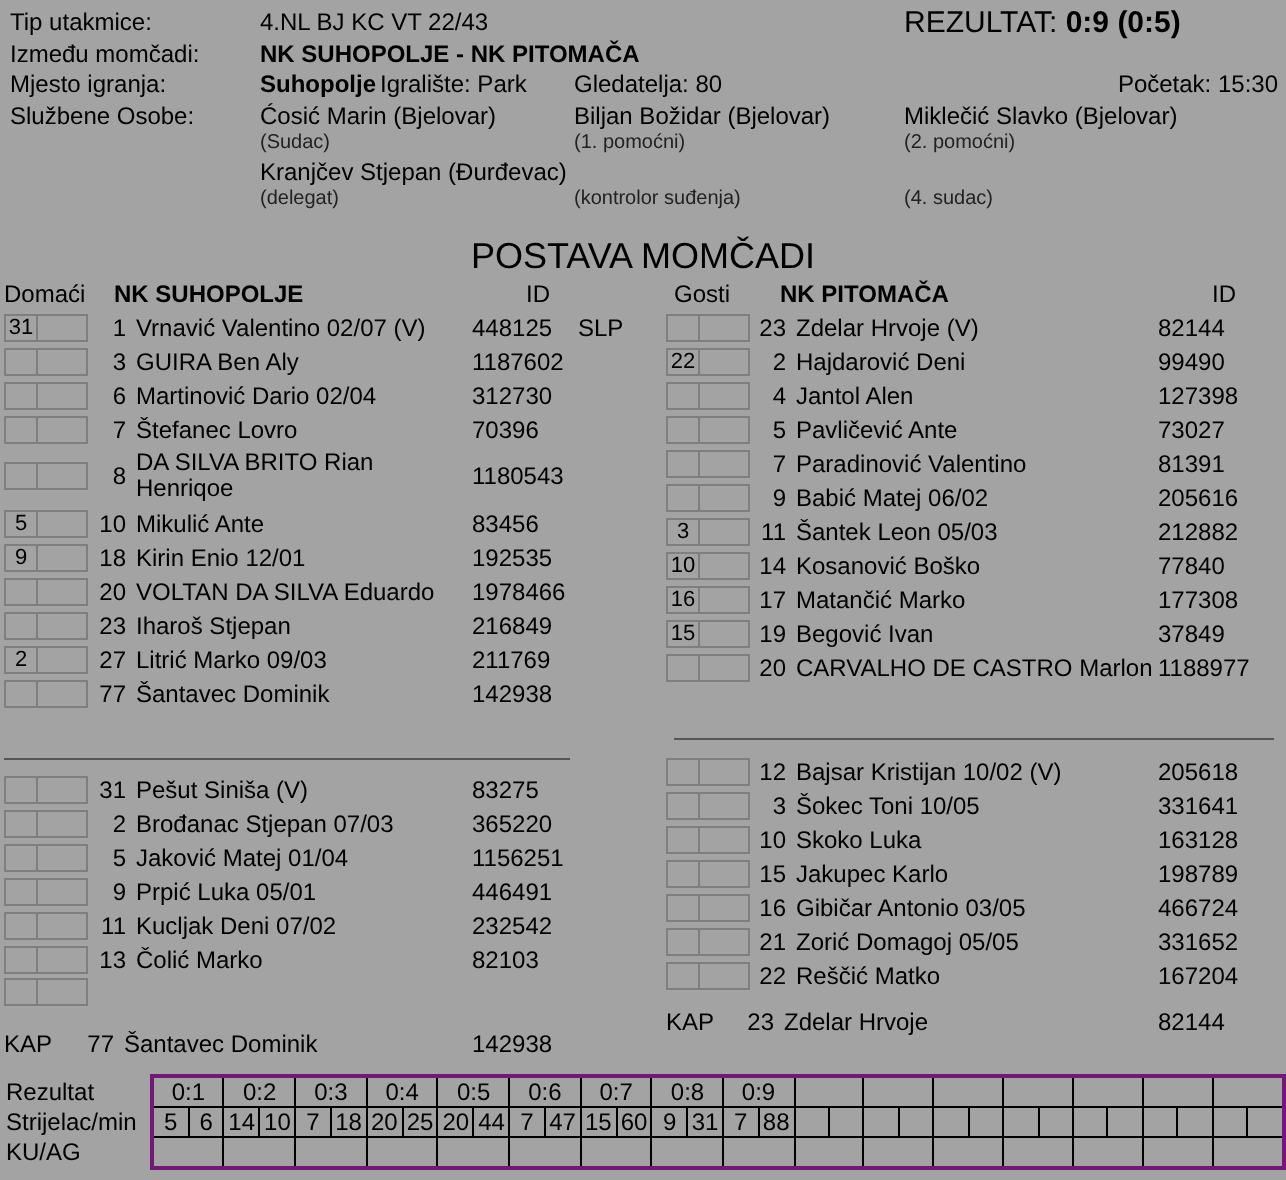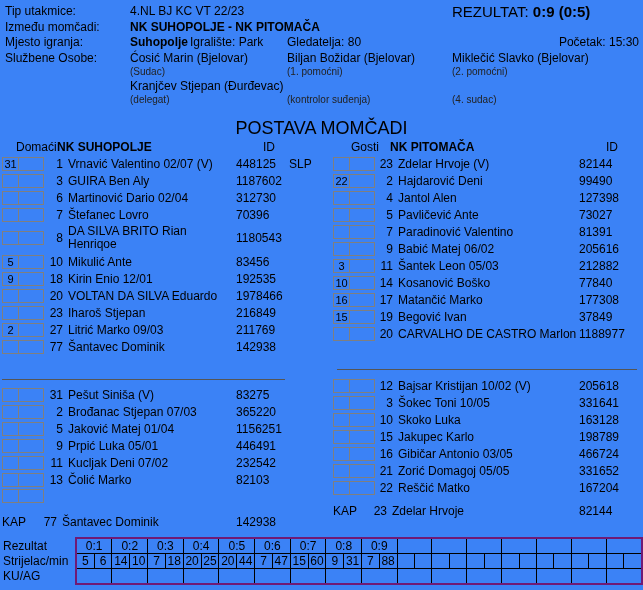--- a/index.html
+++ b/index.html
@@ -1,29 +1,29 @@
 <!DOCTYPE html>
 <html><head>
 <meta charset="utf-8">
 <style>
   html,body { margin:0; padding:0; background:#fff; }
-  .page { position:relative; width:643px; height:590px; background:#3b82f6; overflow:hidden;
+  .page { position:relative; width:643px; height:590px; background:#a3a3a3; overflow:hidden;
           font-family:"Liberation Sans", sans-serif; font-size:12px; color:#000; }
   .abs { position:absolute; white-space:nowrap; }
   .b { font-weight:bold; }
   .small { font-size:10px; color:#222; }
   .rez { font-size:15px; }
   .title { font-size:18px; left:0; right:0; text-align:center; }
 
   .col { position:absolute; top:140px; }
   .home-col { left:0; width:330px; }
   .away-col { left:331px; width:312px; }
 
   .hdr { position:relative; height:15px; }
-  .hdr .side { position:absolute; left:2px;margin-left:14px; }
+  .hdr .side { position:absolute; left:2px; }
   .hdr .tname { position:absolute; left:57px; font-weight:bold; }
   .hdr .idh { position:absolute;margin-left:27px; }
   .home-col .hdr .idh { left:236px; }
   .away-col .hdr .idh { left:248px; }
   .away-col .hdr .side { left:6px; }
   .away-col .hdr .tname { left:59px; }
 
   .pr { position:relative; display:flex; align-items:center; height:17px; padding-left:2px; }
   .pr.dbl { height:30px; }
   .bx { flex:none; display:inline-block; width:17px; height:14px; border:1px solid #7f7f7f;
@@ -50,21 +50,21 @@
   .bt td { border:1px solid #000; width:17px; height:14px; padding:0; text-align:center;
            font-size:12px; overflow:hidden; white-space:nowrap; }
   .btl { position:absolute; left:3px; white-space:nowrap; }
 </style>
 </head>
 <body>
 
 <div class="page">
 
   <div class="abs" style="left:5px;top:4px">Tip utakmice:</div>
-  <div class="abs" style="left:130px;top:4px">4.NL BJ KC VT 22/23</div>
+  <div class="abs" style="left:130px;top:4px">4.NL BJ KC VT 22/43</div>
   <div class="abs rez" style="left:452px;top:3px">
     <span>REZULTAT:</span>
     <span class="b">0:9 (0:5)</span>
   </div>
 
   <div class="abs" style="left:5px;top:20px">Između momčadi:</div>
   <div class="abs b" style="left:130px;top:20px">NK SUHOPOLJE - NK PITOMAČA</div>
 
   <div class="abs" style="left:5px;top:35px">Mjesto igranja:</div>
   <div class="abs b" style="left:130px;top:35px">Suhopolje</div>

